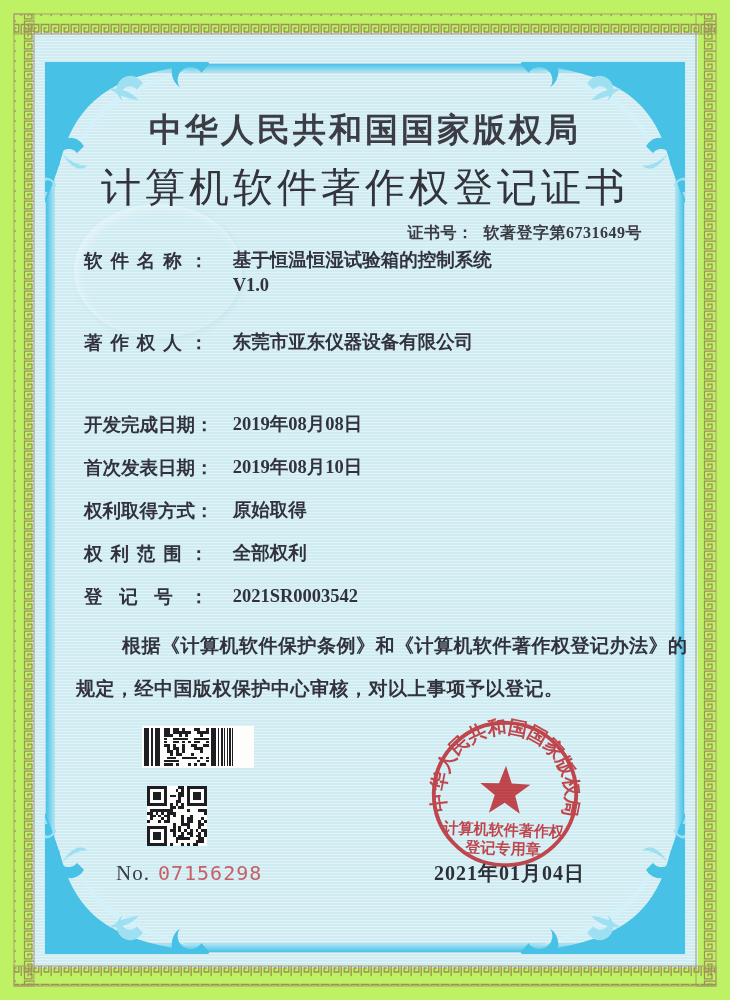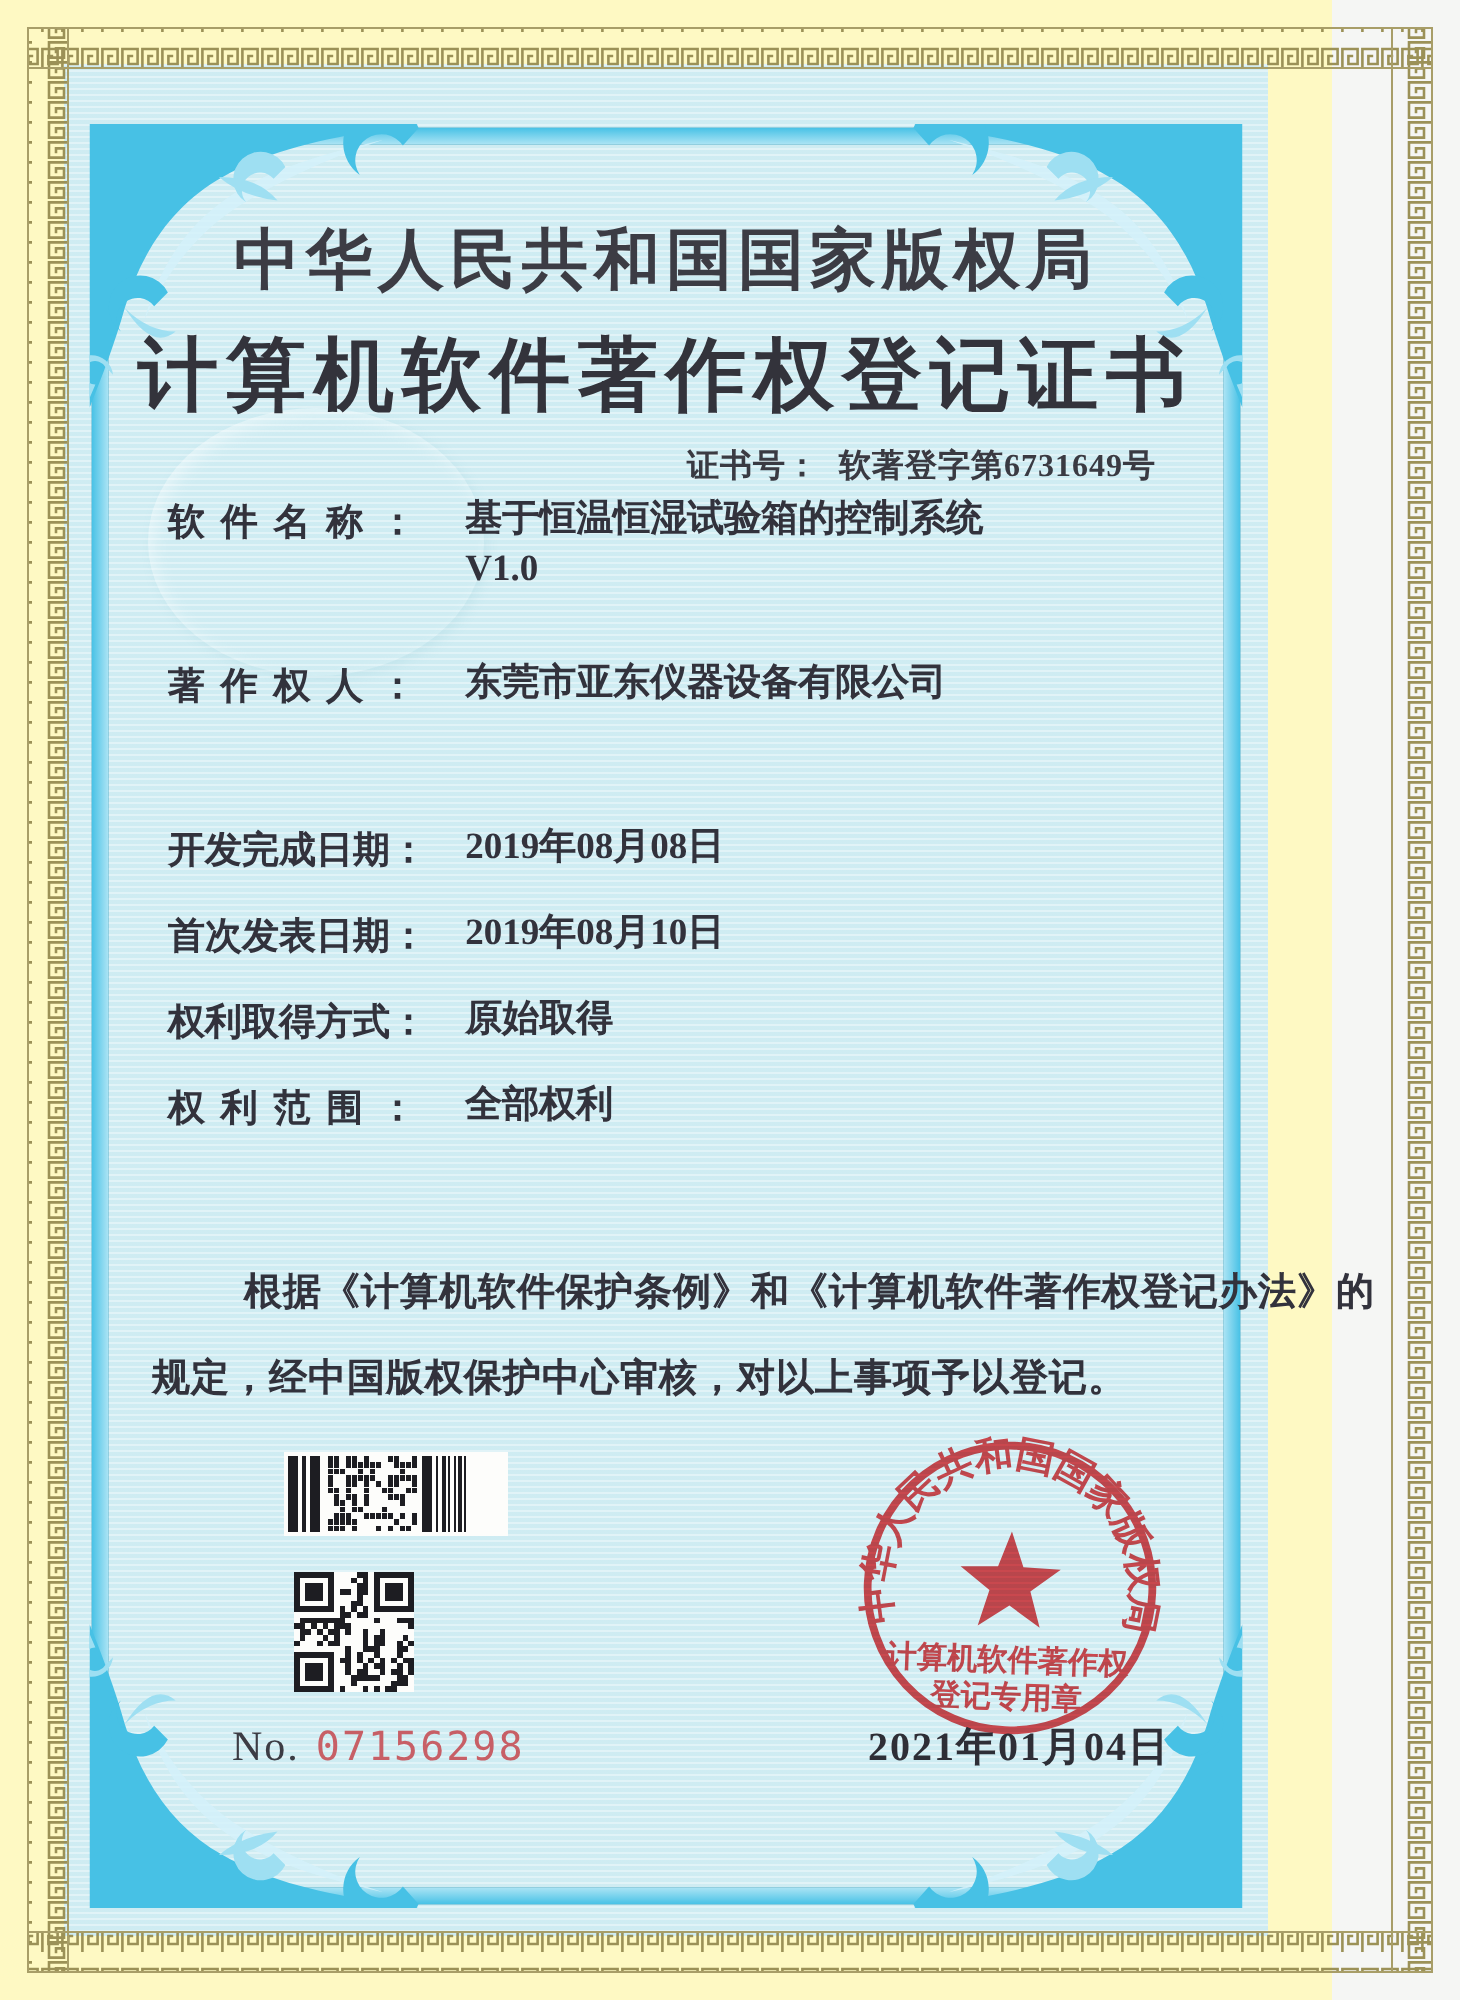--- a/index.html
+++ b/index.html
@@ -2,22 +2,22 @@
 <html style="--c-paper: #d6eff4; --c-gold: #9b9157; --c-ornament: #47c1e5; --c-ornament_light: #9edff2; --c-ornament_pale: #d3f1fa; --c-seal_red: #e23b41; --c-serial: #c75f66; --c-ink: #32323c;"><head>
 <meta charset="utf-8">
 <style>
   html,body{margin:0;padding:0;}
   body{
     width:730px;height:1000px;overflow:hidden;
     font-family:"Liberation Serif","DejaVu Serif",serif;
     background:#f5f6f4;
   }
   .page{
-    position:relative;width:666px;height:1000px;
-    background:#fef9c3;
+    position:relative;width:730px;height:1000px;
+    background:#bef264;
   }
   
   .paper{
     position:absolute;left:32px;top:32px;right:32px;bottom:32px;
     background:
       repeating-linear-gradient(180deg, rgba(255,255,255,.28) 0 1px, rgba(120,200,220,.08) 1px 3px),
       var(--c-paper);
   }
   svg.goldframe{position:absolute;left:0;top:0;}
   
@@ -38,21 +38,21 @@
     position:absolute;left:74px;top:204px;width:168px;height:134px;border-radius:50%;
     box-shadow:inset 3px 3px 8px rgba(255,255,255,.75), 2px 2px 6px rgba(130,190,205,.28);
     opacity:.55;pointer-events:none;
   }
   .authority{
     position:absolute;left:0;right:0;top:108px;text-align:center;
     font-size:33px;font-weight:700;letter-spacing:3px;color:#3c3c44;
   }
   .cert-title{
     position:absolute;left:0;right:0;top:160px;text-align:center;
-    font-size:40px;font-weight:700;letter-spacing:4px;color:#33333b;
+    font-size:40px;font-weight:400;letter-spacing:4px;color:#33333b;
   }
   .certno{
     position:absolute;right:88px;top:223px;
     font-size:16px;font-weight:700;color:#3a3a42;letter-spacing:.5px;
   }
   .certno .v{margin-left:10px;text-align:center;}
   .field{position:absolute;left:84px;font-size:18.5px;color:#32323c;white-space:nowrap;}
   .flabel{display:inline-block;width:124px;font-weight:700;text-align:justify;text-align-last:justify;}
   .fvalue{margin-left:20px;font-weight:700;display:inline-block;vertical-align:top;line-height:1.33;}
   .statement{position:absolute;font-size:19px;font-weight:600;color:#32323c;letter-spacing:.5px;white-space:nowrap;}
@@ -154,20 +154,24 @@
     <span class="flabel">首次发表日期：</span>
     <span class="fvalue">2019年08月10日</span>
   </div>
   <div class="field" style="top:541px">
     <span class="flabel">权利范围：</span>
     <span class="fvalue">全部权利</span>
   </div>
   <div class="field" style="top:498px">
     <span class="flabel">权利取得方式：</span>
     <span class="fvalue">原始取得</span>
+  </div>
+  <div class="field" style="top:584px">
+    <span class="flabel">登记号：</span>
+    <span class="fvalue">2021SR0003542</span>
   </div>
 
   <div class="statement" style="left:122px;top:633px">根据《计算机软件保护条例》和《计算机软件著作权登记办法》的</div>
   <div class="statement" style="left:76px;top:676px">规定，经中国版权保护中心审核，对以上事项予以登记。</div>
 
   <svg class="barcode" viewBox="0 0 112 42" shape-rendering="crispEdges">
       <rect x="0" y="0" width="112" height="42" fill="#fdfdfb"></rect>
       <rect x="2" y="2" width="5" height="38" fill="#1d1d22"></rect>
       <rect x="9" y="2" width="2" height="38" fill="#1d1d22"></rect>
       <rect x="13" y="2" width="5" height="38" fill="#1d1d22"></rect>

